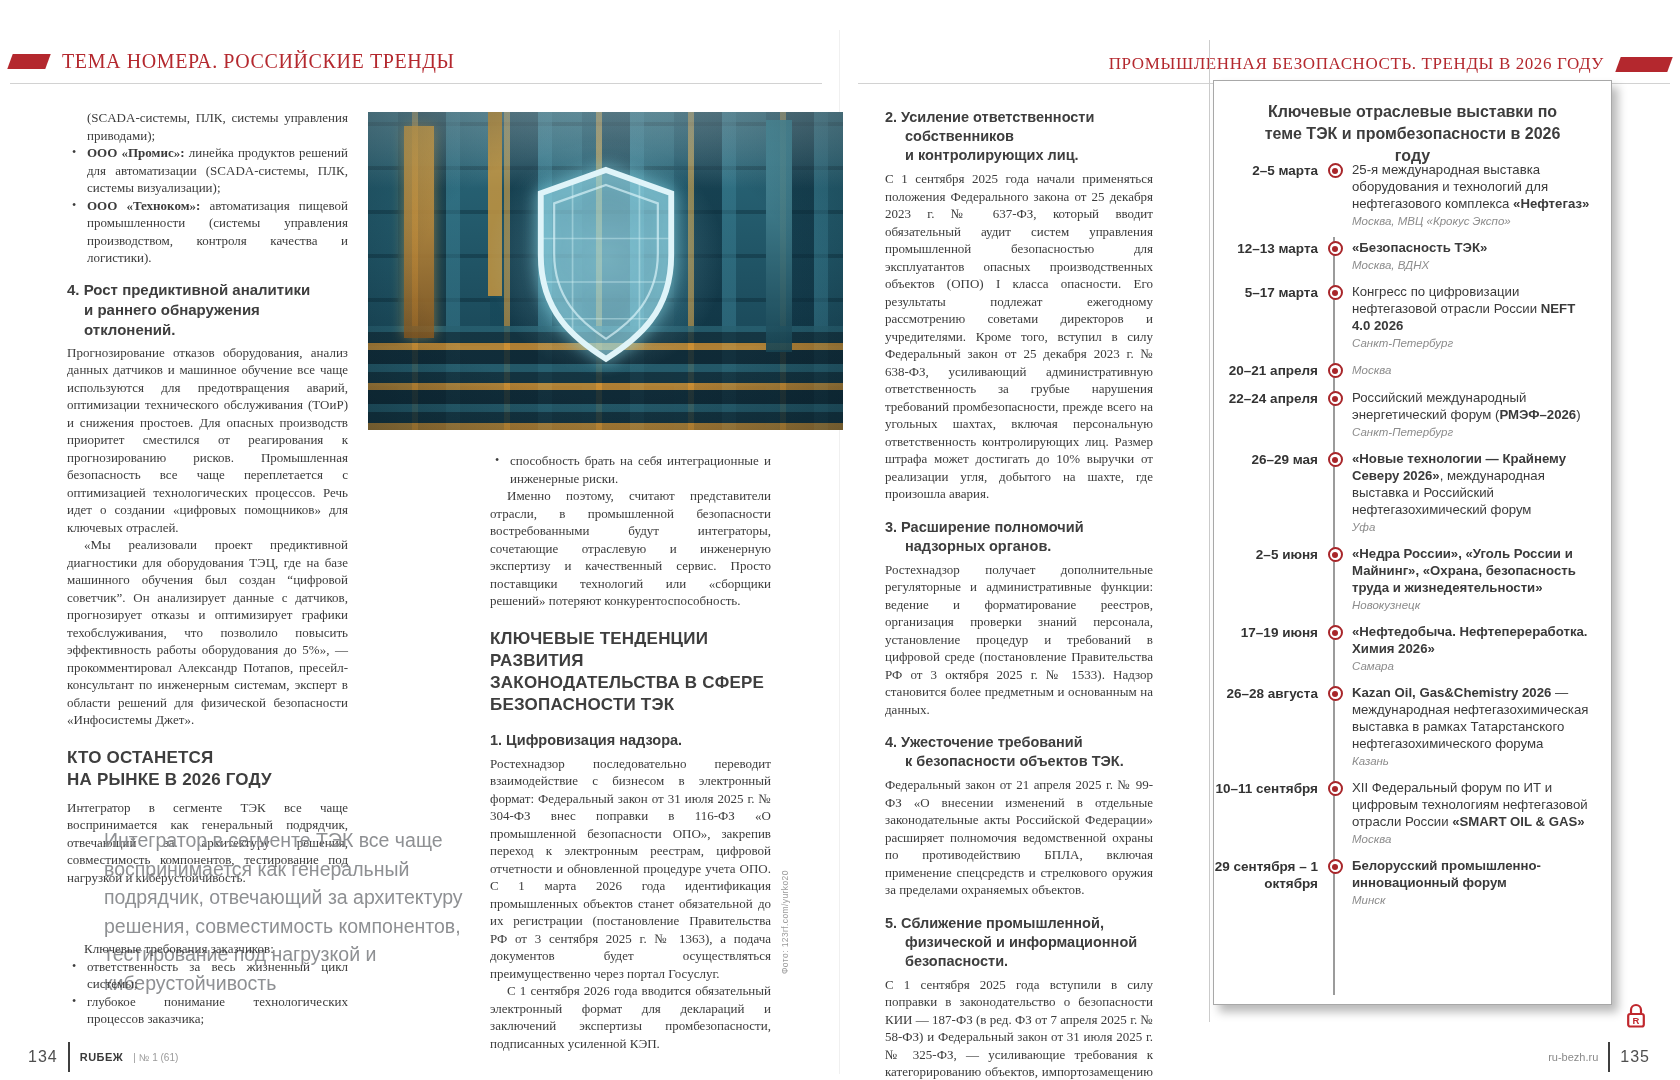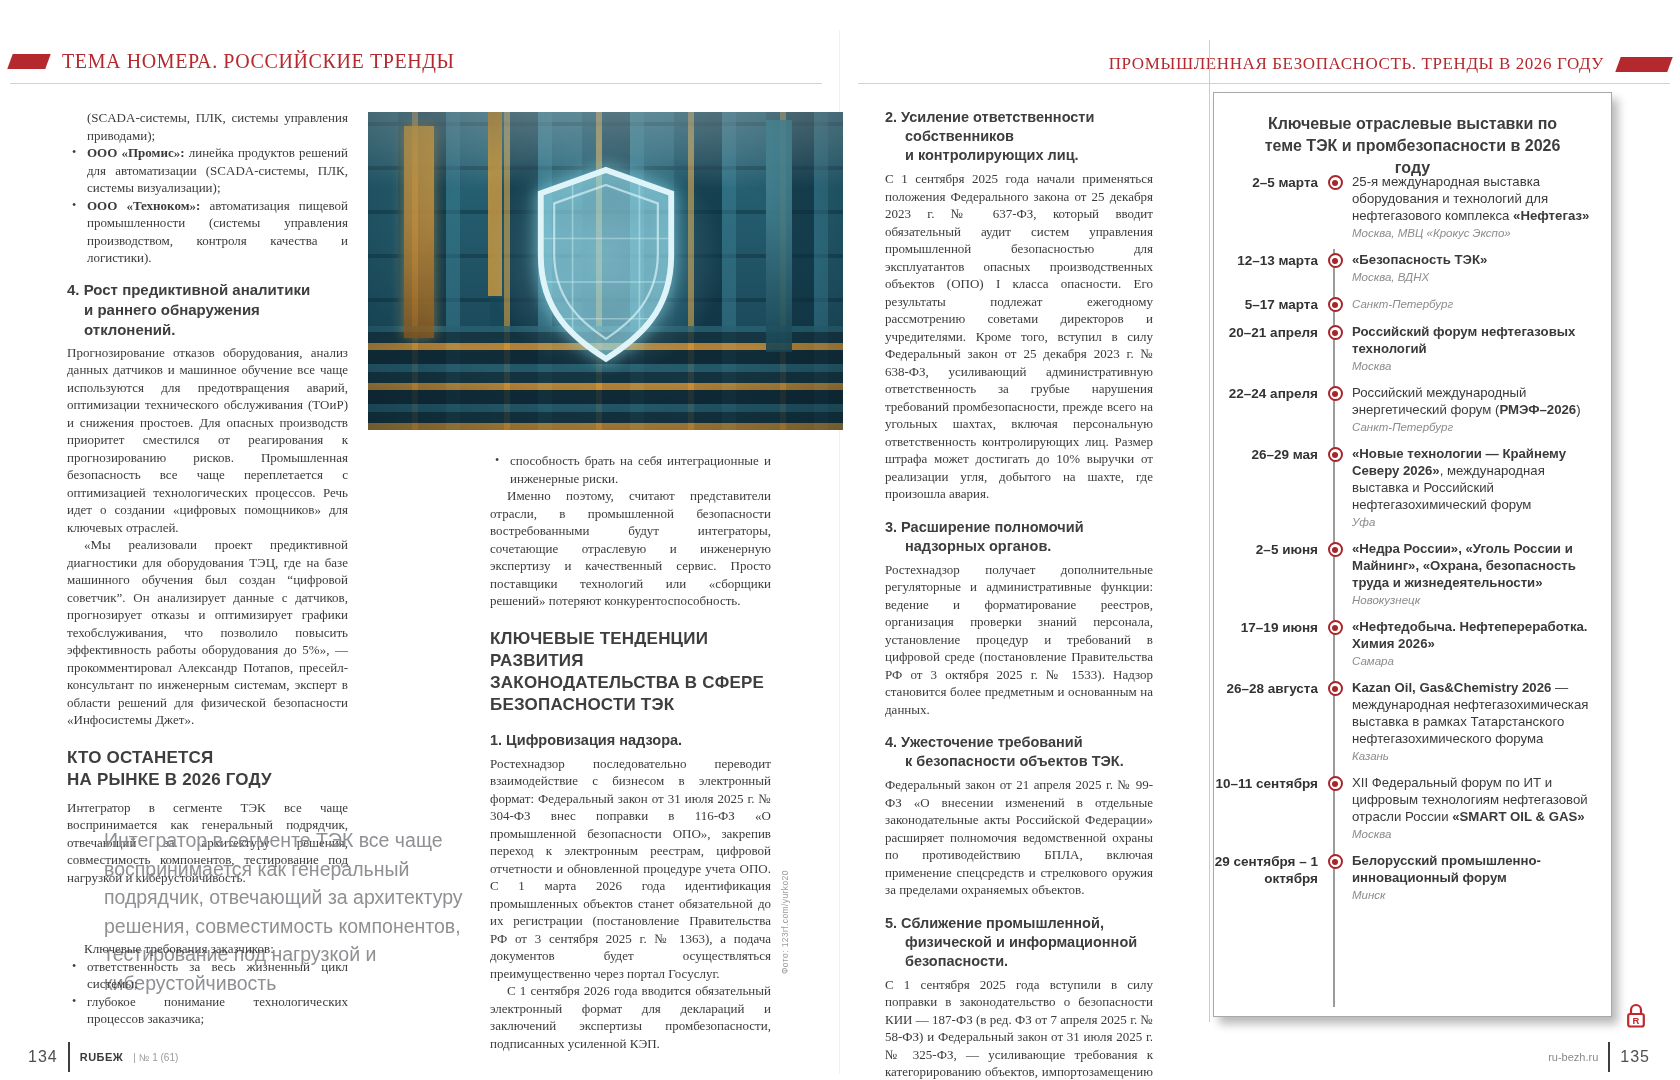--- a/index.html
+++ b/index.html
@@ -72,21 +72,21 @@
   .glow{position:absolute; left:50%; top:46%; width:270px; height:270px; transform:translate(-50%,-50%);
       background:radial-gradient(circle, rgba(170,230,245,.38), rgba(170,230,245,0) 62%);}
   .shield{position:absolute; left:50%; top:50%; width:168px; height:204px; transform:translate(-50%,-52%);
       filter:drop-shadow(0 0 8px rgba(140,225,240,.9)); z-index:2;}
   .photo-credit{position:absolute; left:780px; top:842px; height:120px;
       writing-mode:vertical-rl; transform:rotate(180deg);
       font-size:8.5px; letter-spacing:.4px; color:#9a9a9a; white-space:nowrap;}
 
   
   .col-divider{position:absolute; left:1209px; top:28px; width:1px; height:982px; background:#cccccc;}
-  .sidebar{position:absolute; left:1213px; top:80px; width:399px; height:925px; background:#fff;
+  .sidebar{position:absolute; left:1213px; top:68px; width:399px; height:925px; background:#fff;
       border:1px solid #a8a8a8; box-shadow:6px 7px 9px rgba(0,0,0,.28);}
   .sb-title{font:bold 16px/22px "Liberation Sans",sans-serif; color:#3d3d3d; text-align:center;
       max-width:330px; margin:20px auto 0;}
   .tl-line{position:absolute; left:119px; top:156px; width:2px; height:758px; background:#9b9b9b; z-index:1;}
   .tl{position:absolute; left:0; right:14px; top:80px;}
   .tl-row{display:grid; grid-template-columns:104px 34px 1fr; margin-bottom:10px; align-items:start; position:relative; z-index:2;}
   .tl-date{font:bold 13.5px/17px "Liberation Sans",sans-serif; color:#333; text-align:right; padding-top:1px;}
   .tl-marker{justify-self:center; width:15px; height:15px; margin-top:2px; border:2px solid var(--tlred);
       background:#fff; border-radius:50%; position:relative;}
   .tl-marker::after{content:""; position:absolute; inset:2.5px; border-radius:50%; background:var(--tlred);}
@@ -239,28 +239,28 @@
           <div class="tl-marker"></div>
           <div>
             <div class="tl-title"><span class="b">«Безопасность ТЭК»</span></div>
             <div class="tl-loc">Москва, ВДНХ</div>
           </div>
         </div>
         <div class="tl-row">
           <div class="tl-date">5–17 марта</div>
           <div class="tl-marker"></div>
           <div>
+            <div class="tl-title"><span>Конгресс по цифровизации нефтегазовой отрасли России </span><span class="b">NEFT 4.0 2026</span></div>
             <div class="tl-loc">Санкт-Петербург</div>
           </div>
         </div>
         <div class="tl-row">
           <div class="tl-date">20–21 апреля</div>
           <div class="tl-marker"></div>
           <div>
-            <div class="tl-title"><span class="b">Российский форум нефтегазовых технологий</span></div>
             <div class="tl-loc">Москва</div>
           </div>
         </div>
         <div class="tl-row">
           <div class="tl-date">22–24 апреля</div>
           <div class="tl-marker"></div>
           <div>
             <div class="tl-title"><span>Российский международный энергетический форум (</span><span class="b">РМЭФ–2026</span><span>)</span></div>
             <div class="tl-loc">Санкт-Петербург</div>
           </div>

